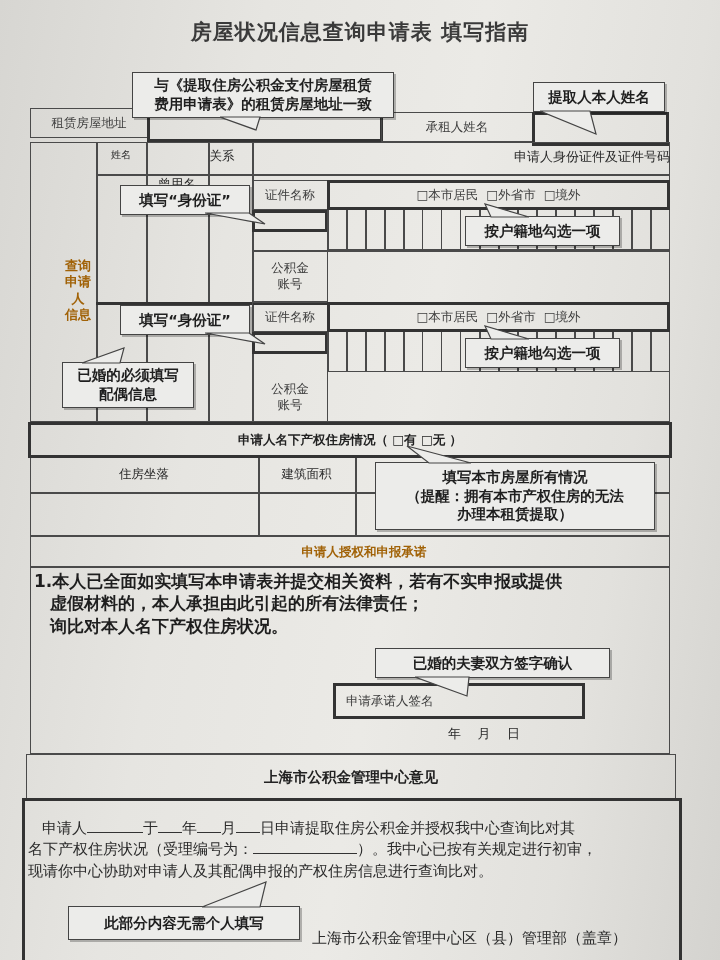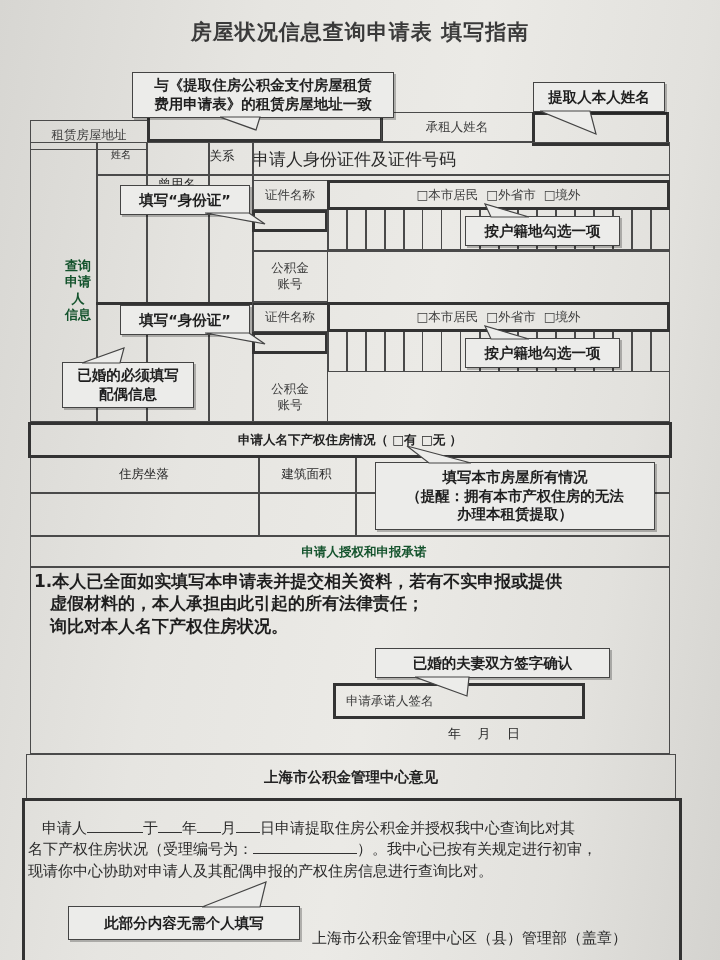--- a/index.html
+++ b/index.html
@@ -28,54 +28,54 @@
     position: absolute;
     background: #ececea;
     border: 1.5px solid #444;
     box-shadow: 2px 2px 0 rgba(0,0,0,0.25);
     font-weight: bold; color: #1f1f1f;
     display: flex; align-items: center; justify-content: center;
     text-align: center; line-height: 1.3;
     z-index: 5;
   }
   .tail { position: absolute; z-index: 6; }
-  .bold-text { font-weight: bold; color: #14532d; padding-left: 28px; }
+  .bold-text { font-weight: bold; color: #a16207; padding-left: 28px; }
   .pledge {
     font-size: 17px; font-weight: bold; color: #1e1e1e; line-height: 1.32;
   }
   .opinion { font-size: 15px; color: #2b2b2b; line-height: 1.42; }
   .blank { display: inline-block; border-bottom: 1px solid #333; vertical-align: baseline; }
 </style>
 </head>
 <body>
 
 <div class="abs title">房屋状况信息查询申请表   填写指南</div>
 
-<div class="cell" style="left:30px;top:120px;width:118px;height:30px;">
+<div class="cell" style="left:30px;top:108px;width:118px;height:30px;">
   <span>租赁房屋地址</span>
 </div>
 <div class="cell thick" style="left:147px;top:112px;width:236px;height:30px;"></div>
 <div class="cell" style="left:381px;top:112px;width:152px;height:30px;">
   <span>承租人姓名</span>
 </div>
 <div class="cell thick" style="left:532px;top:112px;width:137px;height:34px;"></div>
 
 <div class="cell" style="left:30px;top:142px;width:640px;height:280px;"></div>
 <div class="line-v" style="left:96px;top:142px;height:280px;"></div>
 <div class="abs bold-text" style="left:32px;top:258px;width:64px;text-align:center;font-size:13px;line-height:1.25;">
   <div>查询</div>
   <div>申请人</div>
   <div>信息</div>
 </div>
 
 <div class="line-h" style="left:96px;top:174px;width:574px;"></div>
 <div class="abs" style="left:96px;top:148px;width:50px;text-align:center;font-size:10px;">姓名</div>
 <div class="abs" style="left:146px;top:148px;width:62px;text-align:center;font-size:12.5px;margin-top:28px;">曾用名</div>
 <div class="abs" style="left:208px;top:148px;width:28px;text-align:center;font-size:12.5px;">关系</div>
-<div class="abs" style="left:252px;top:148px;width:418px;text-align:left;font-size:17px;">申请人身份证件及证件号码</div>
+<div class="abs" style="left:252px;top:148px;width:418px;text-align:right;font-size:13px;">申请人身份证件及证件号码</div>
 
 <div class="line-v" style="left:146px;top:142px;height:160px;"></div>
 <div class="line-v" style="left:208px;top:142px;height:160px;"></div>
 <div class="line-v" style="left:252px;top:142px;height:280px;"></div>
 <div class="line-v" style="left:146px;top:302px;height:120px;"></div>
 <div class="line-v" style="left:208px;top:302px;height:120px;"></div>
 
 <div class="line-h" style="left:96px;top:302px;width:574px;height:3px;background:#333;"></div>
 <div class="cell" style="left:252px;top:180px;width:76px;height:30px;">
     <span>证件名称</span>

